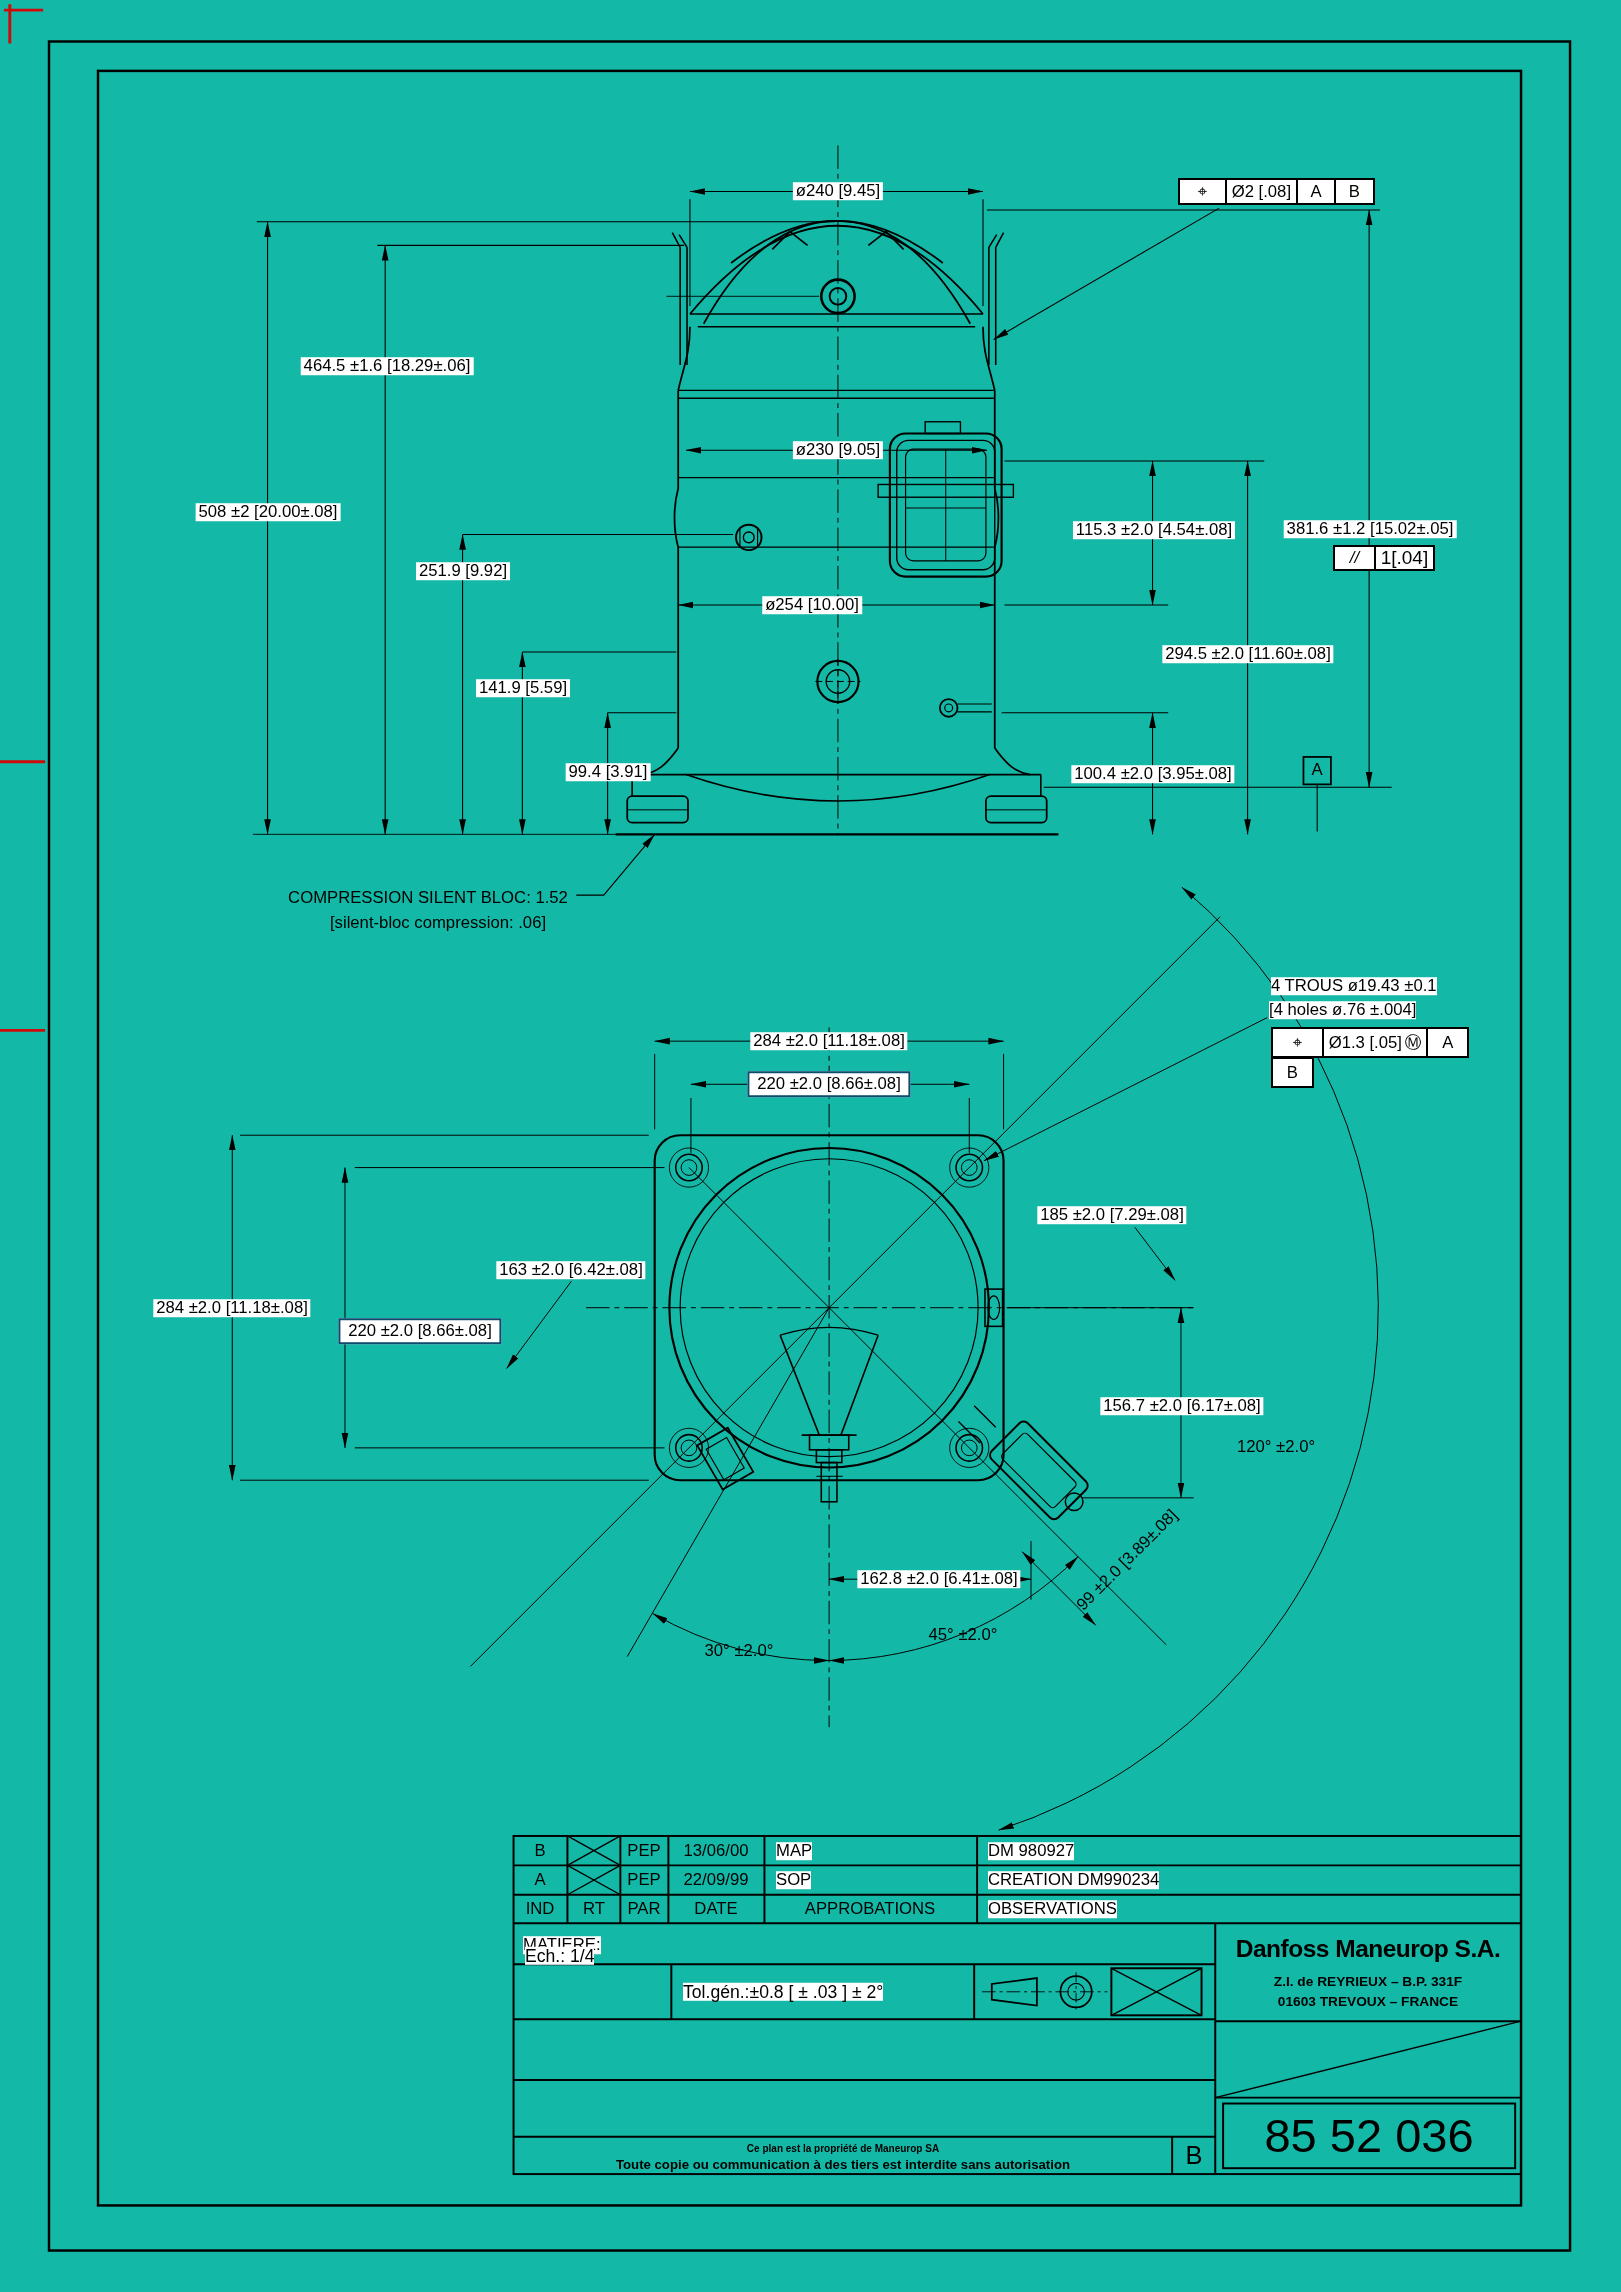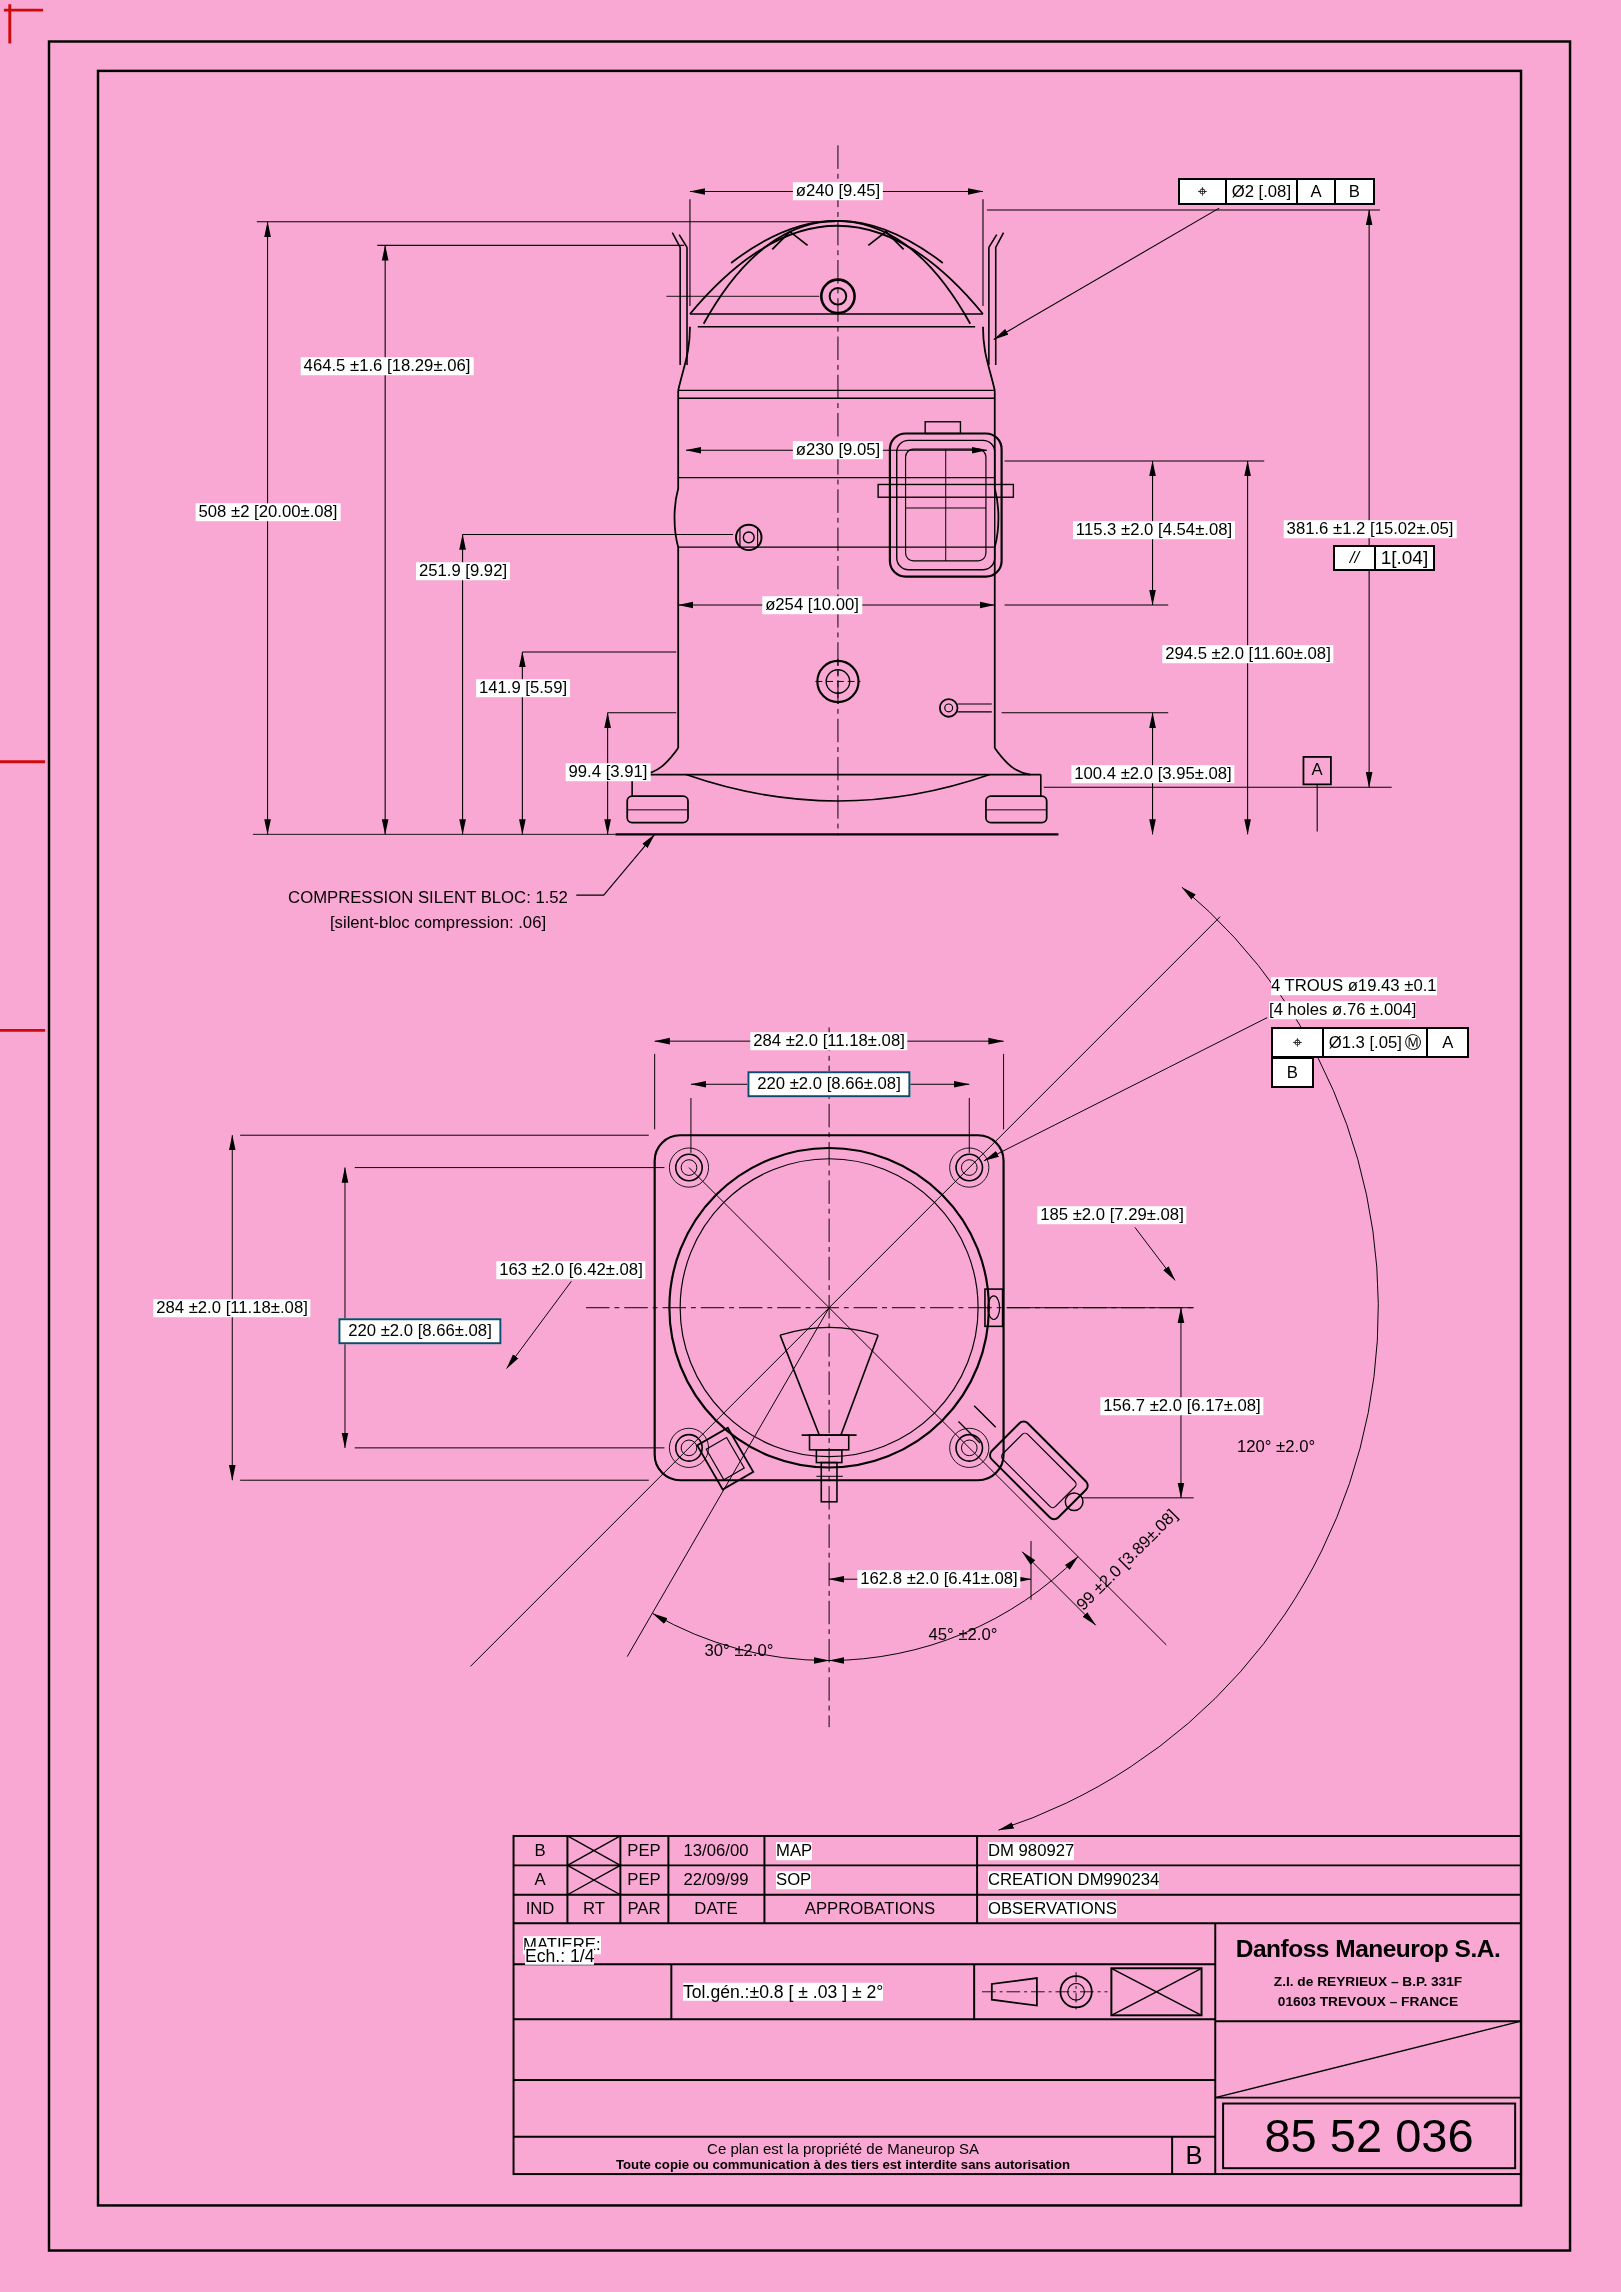--- a/index.html
+++ b/index.html
@@ -1,16 +1,16 @@
 <!DOCTYPE html>
 <html><head>
 <meta charset="utf-8">
 <style>
   html,body{margin:0;padding:0;background:#fff;}
-  #page{position:relative;width:1621px;height:2293px;background:#f9a8d4;overflow:hidden;
+  #page{position:relative;width:1621px;height:2293px;background:#14b8a6;overflow:hidden;
         font-family:"Liberation Sans",sans-serif;color:#000;}
   svg{position:absolute;left:0;top:0;}
   .lbl{position:absolute;transform:translate(-50%,-50%);white-space:nowrap;background:#fff;
        font-size:16.7px;line-height:1.05;padding:0 2.9px;}
   .lbl-l{position:absolute;transform:translate(0,-50%);white-space:nowrap;background:#fff;
        font-size:16.7px;line-height:1.05;}
   .nobg{background:transparent;}
   .boxed{border:2px solid #0c4a6e;padding:2px 7.8px;}
   .fcf{position:absolute;display:flex;background:#fff;}
   .fcf .c{border:2px solid #000;margin-left:-2px;display:flex;align-items:center;justify-content:center;
@@ -305,21 +305,21 @@
 <div class="tb lbl nobg" style="left:644px;top:1909px">PAR</div>
 <div class="tb lbl nobg" style="left:716px;top:1909px">DATE</div>
 <div class="tb lbl nobg" style="left:870px;top:1909px">APPROBATIONS</div>
 <div class="tb lbl-l" style="left:988px;top:1909px">OBSERVATIONS</div>
 
 <div class="tb lbl-l" style="left:523px;top:1945px">MATIERE:</div>
 <div class="tb lbl-l" style="left:525px;top:1956px;font-size:17.6px">Ech.: 1/4</div>
 <div class="tb lbl-l" style="left:683px;top:1992px;font-size:17.6px">Tol.gén.:±0.8    [ ± .03 ]    ± 2°</div>
 
 
-<div class="tb lbl nobg" style="left:843px;top:2149px;font-size:15px;font-weight:normal">Ce plan est la propriété de Maneurop SA</div>
+<div class="tb lbl nobg" style="left:843px;top:2149px;font-size:10px;font-weight:bold">Ce plan est la propriété de Maneurop SA</div>
 <div class="tb lbl nobg" style="left:843px;top:2165px;font-size:13.2px;font-weight:bold">Toute copie ou communication à des tiers est interdite sans autorisation</div>
 <div class="tb lbl nobg" style="left:1194px;top:2155px;font-size:25.5px">B</div>
 
 <div class="tb lbl nobg" style="left:1368px;top:1949px;font-size:24.5px;font-weight:bold;letter-spacing:-0.5px">Danfoss Maneurop S.A.</div>
 <div class="tb lbl nobg" style="left:1368px;top:1982px;font-size:13.7px;font-weight:bold">Z.I. de REYRIEUX – B.P. 331F</div>
 <div class="tb lbl nobg" style="left:1368px;top:2002px;font-size:13.7px;font-weight:bold">01603 TREVOUX – FRANCE</div>
 
 <div class="tb lbl nobg" style="left:1369px;top:2136px;font-size:47px">85 52 036</div>
 
 </div>

